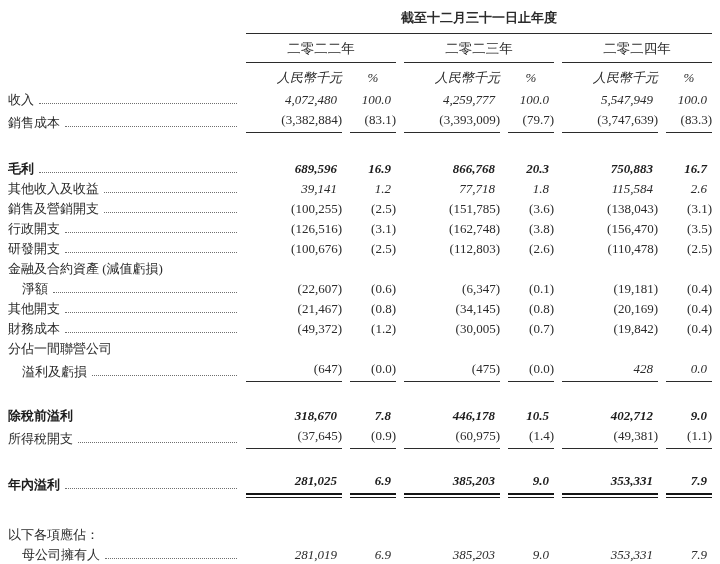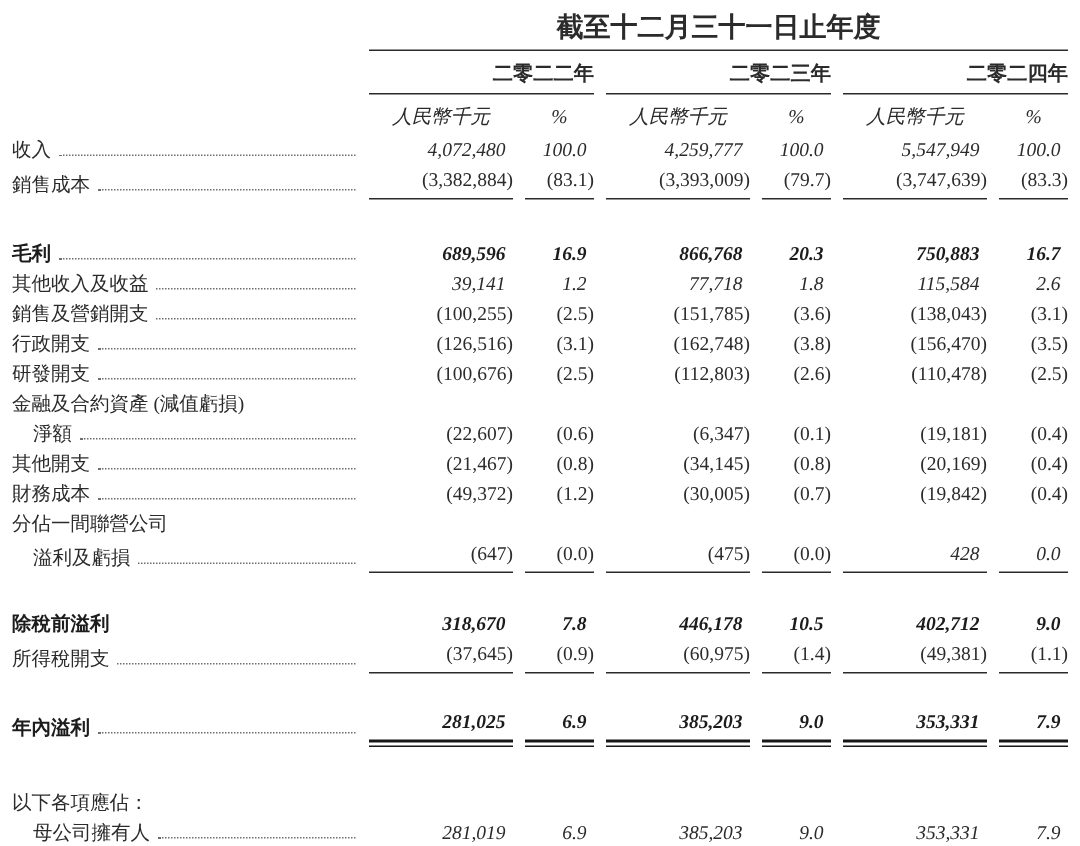--- a/index.html
+++ b/index.html
@@ -7,28 +7,28 @@
     width:720px; height:564px; overflow:hidden;
     background:#ffffff; color:#2b2b2b;
     font-family:"Liberation Serif","DejaVu Serif",serif;
   }
   table {
     border-collapse:separate; border-spacing:8px 0;
     width:720px; table-layout:fixed; margin-top:2px;
   }
   td { vertical-align:bottom; font-size:13px; line-height:20px; padding:0; }
   .title-cell {
-    text-align:center; font-weight:bold; font-size:18px;
+    text-align:center; font-weight:bold; font-size:13px;
     border-bottom:1.5px solid #2b2b2b; padding:6px 0 5px;
   }
   .year-cell {
-    text-align:right; font-weight:bold; font-size:13.5px;
+    text-align:center; font-weight:normal; font-size:13.5px;
     border-bottom:1.5px solid #2b2b2b; padding:5px 0 3px;
   }
-  .unit-cell { font-style:italic; text-align:center; padding:5px 0 2px; }
+  .unit-cell { font-style:italic; text-align:right; padding:5px 0 2px; }
   .pct-head  { font-style:italic; text-align:center; padding:5px 0 2px; }
   .num { text-align:right; white-space:nowrap; }
   .num.pos { padding-right:5px;font-style:italic; }
   .bold { font-weight:bold; color:#1c1c1c;margin-top:44px; }
   .lblwrap { display:flex; align-items:baseline; }
   .lbl { white-space:nowrap; }
   .indent .lbl { padding-left:14px; }
   .leader {
     flex:1; min-width:8px;
     border-bottom:1.5px dotted #6f6f6f;

